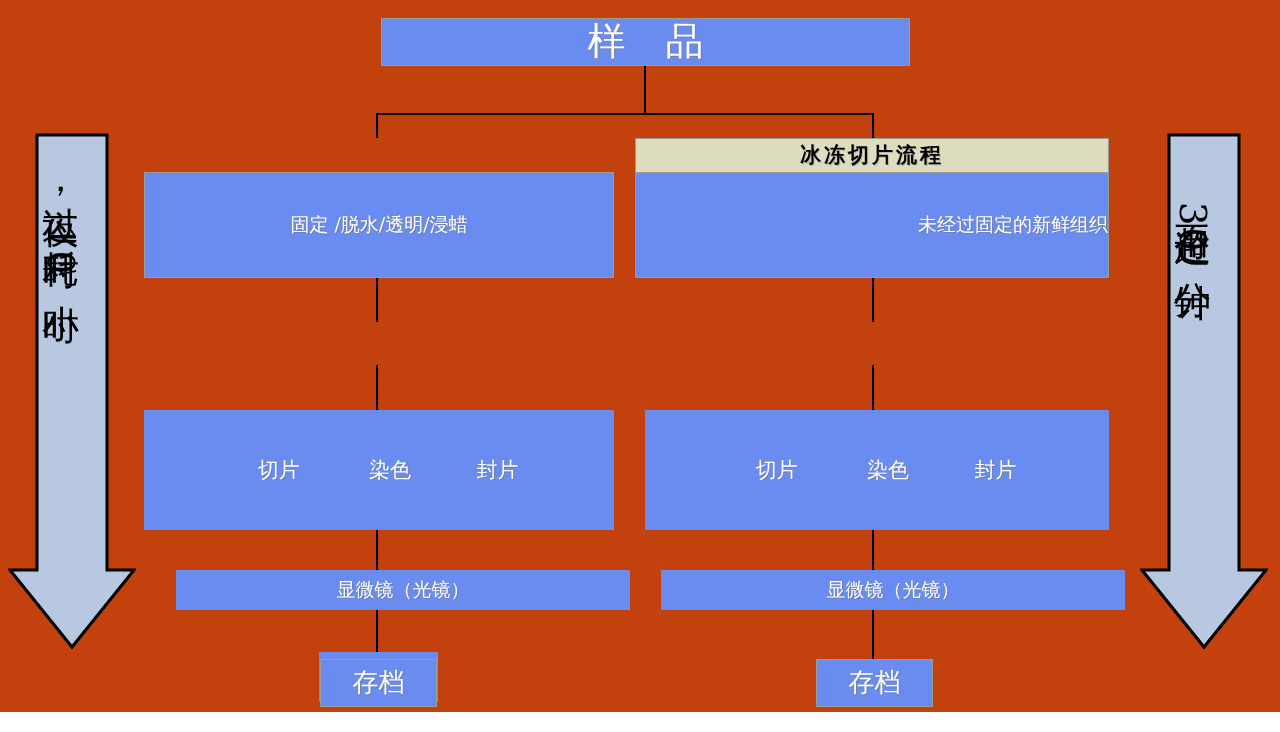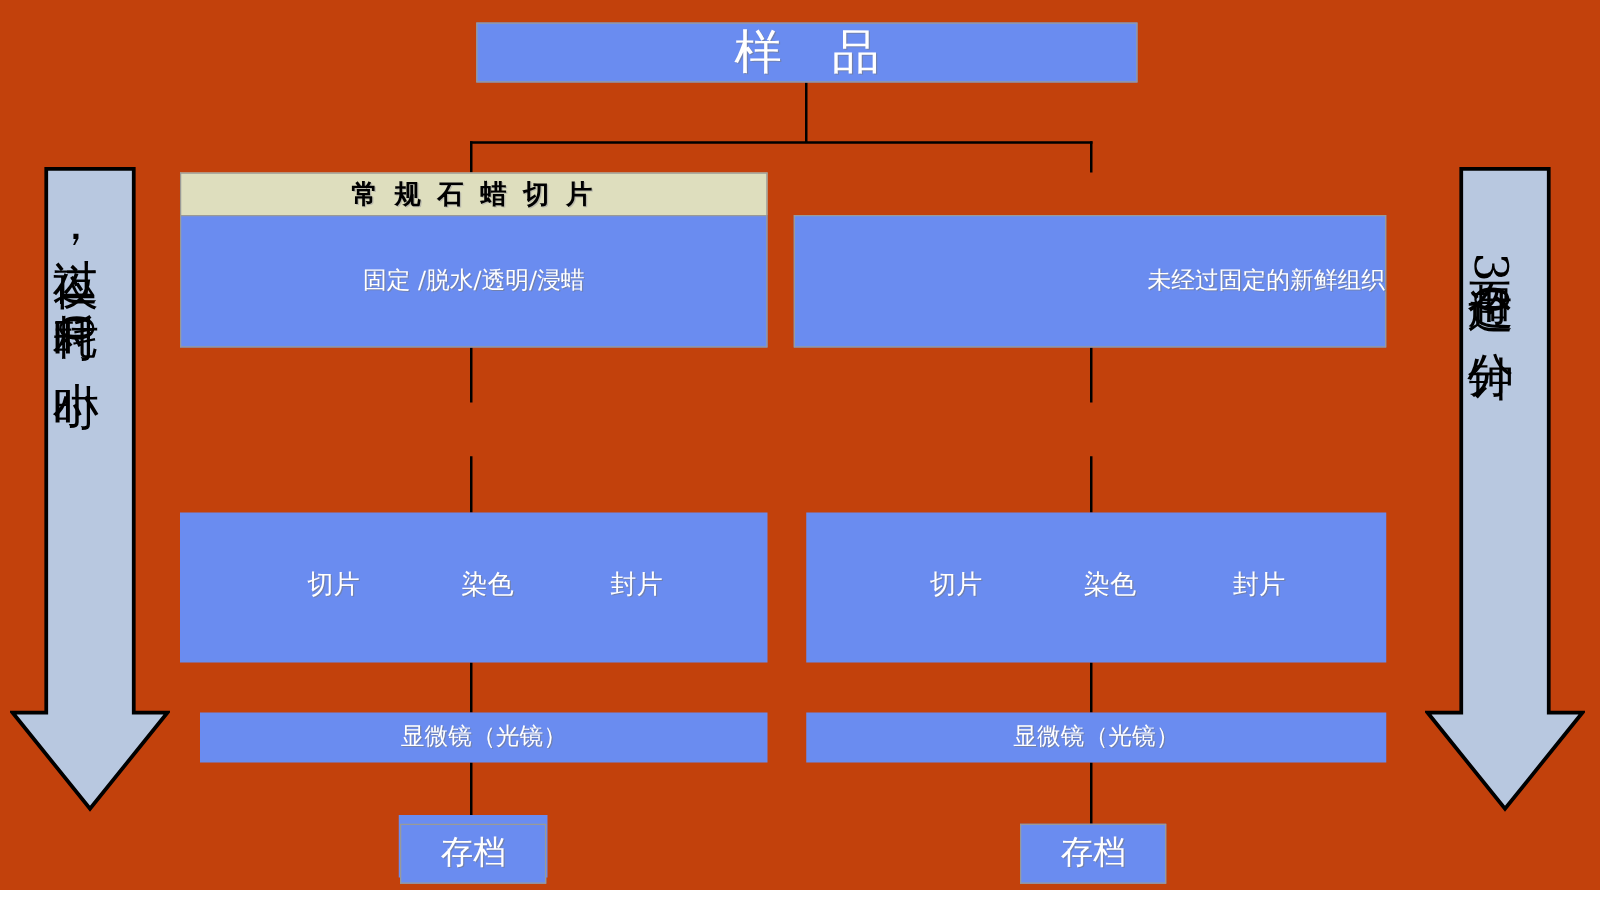--- a/index.html
+++ b/index.html
@@ -46,30 +46,29 @@
 
   .title-node {
     font-size: 38px;
     letter-spacing: 14px;
     text-indent: 14px;
   }
   .head-node   { font-size: 21px; }
   .body-node   { font-size: 19px; }
   .small-node  { font-size: 19px; }
   .stage-node  { font-size: 21px; }
-  .scope-node  { font-size: 19px; }
+  .scope-node  { font-size: 19px; margin-left: 16px; }
   .archive-node{ font-size: 26px; align-items: center; }
 
   
   .steps {
     display: block;
     width: 100%;
     padding-left: 18px;
     box-sizing: border-box;
-    font-family: Liberation Mono, monospace;
   }
   .steps span { display: inline-block; }
   .steps .gap1 { width: 56px; }
   .steps .gap2 { width: 52px; }
 
   
   .vline {
     position: absolute;
     width: 2px;
     background: #000000;
@@ -112,23 +111,20 @@
 
   <div class="node title-node" style="left:381px; top:18px; width:529px; height:48px;">
     <span>样  品</span>
   </div>
 
   <div class="vline" style="left:644px; top:66px; height:48px;"></div>
   <div class="hline" style="left:376px; top:113px; width:498px;"></div>
   <div class="vline" style="left:376px; top:113px; height:25px;"></div>
   <div class="vline" style="left:872px; top:113px; height:25px;"></div>
 
-  <div class="node beige head-node" style="left:144px; top:138px; width:470px; height:34px;">
-    <span>常 规 石 蜡 切 片</span>
-  </div>
 
   <div class="node body-node" style="left:144px; top:172px; width:470px; height:106px;">
     <span>固定 /脱水/透明/浸蜡</span>
   </div>
 
   <div class="vline" style="left:376px; top:278px; height:44px;"></div>
 
 
   <div class="vline" style="left:376px; top:365px; height:45px;"></div>
 
@@ -148,20 +144,23 @@
     <span>显微镜（光镜）</span>
   </div>
 
   <div class="vline" style="left:376px; top:610px; height:45px;"></div>
 
   <div class="node noborder" style="left:319px; top:652px; width:119px; height:50px;"></div>
   <div class="node archive-node" style="left:320px; top:659px; width:117px; height:48px;">
     <span>存档</span>
   </div>
 
+  <div class="node beige head-node" style="left:635px; top:138px; width:474px; height:34px;">
+    <span>冰冻切片流程</span>
+  </div>
 
   <div class="node body-node" style="left:635px; top:172px; width:474px; height:106px;justify-content:flex-end;">
     <span>未经过固定的新鲜组织</span>
   </div>
 
   <div class="vline" style="left:872px; top:278px; height:44px;"></div>
 
 
   <div class="vline" style="left:872px; top:365px; height:45px;"></div>
 

